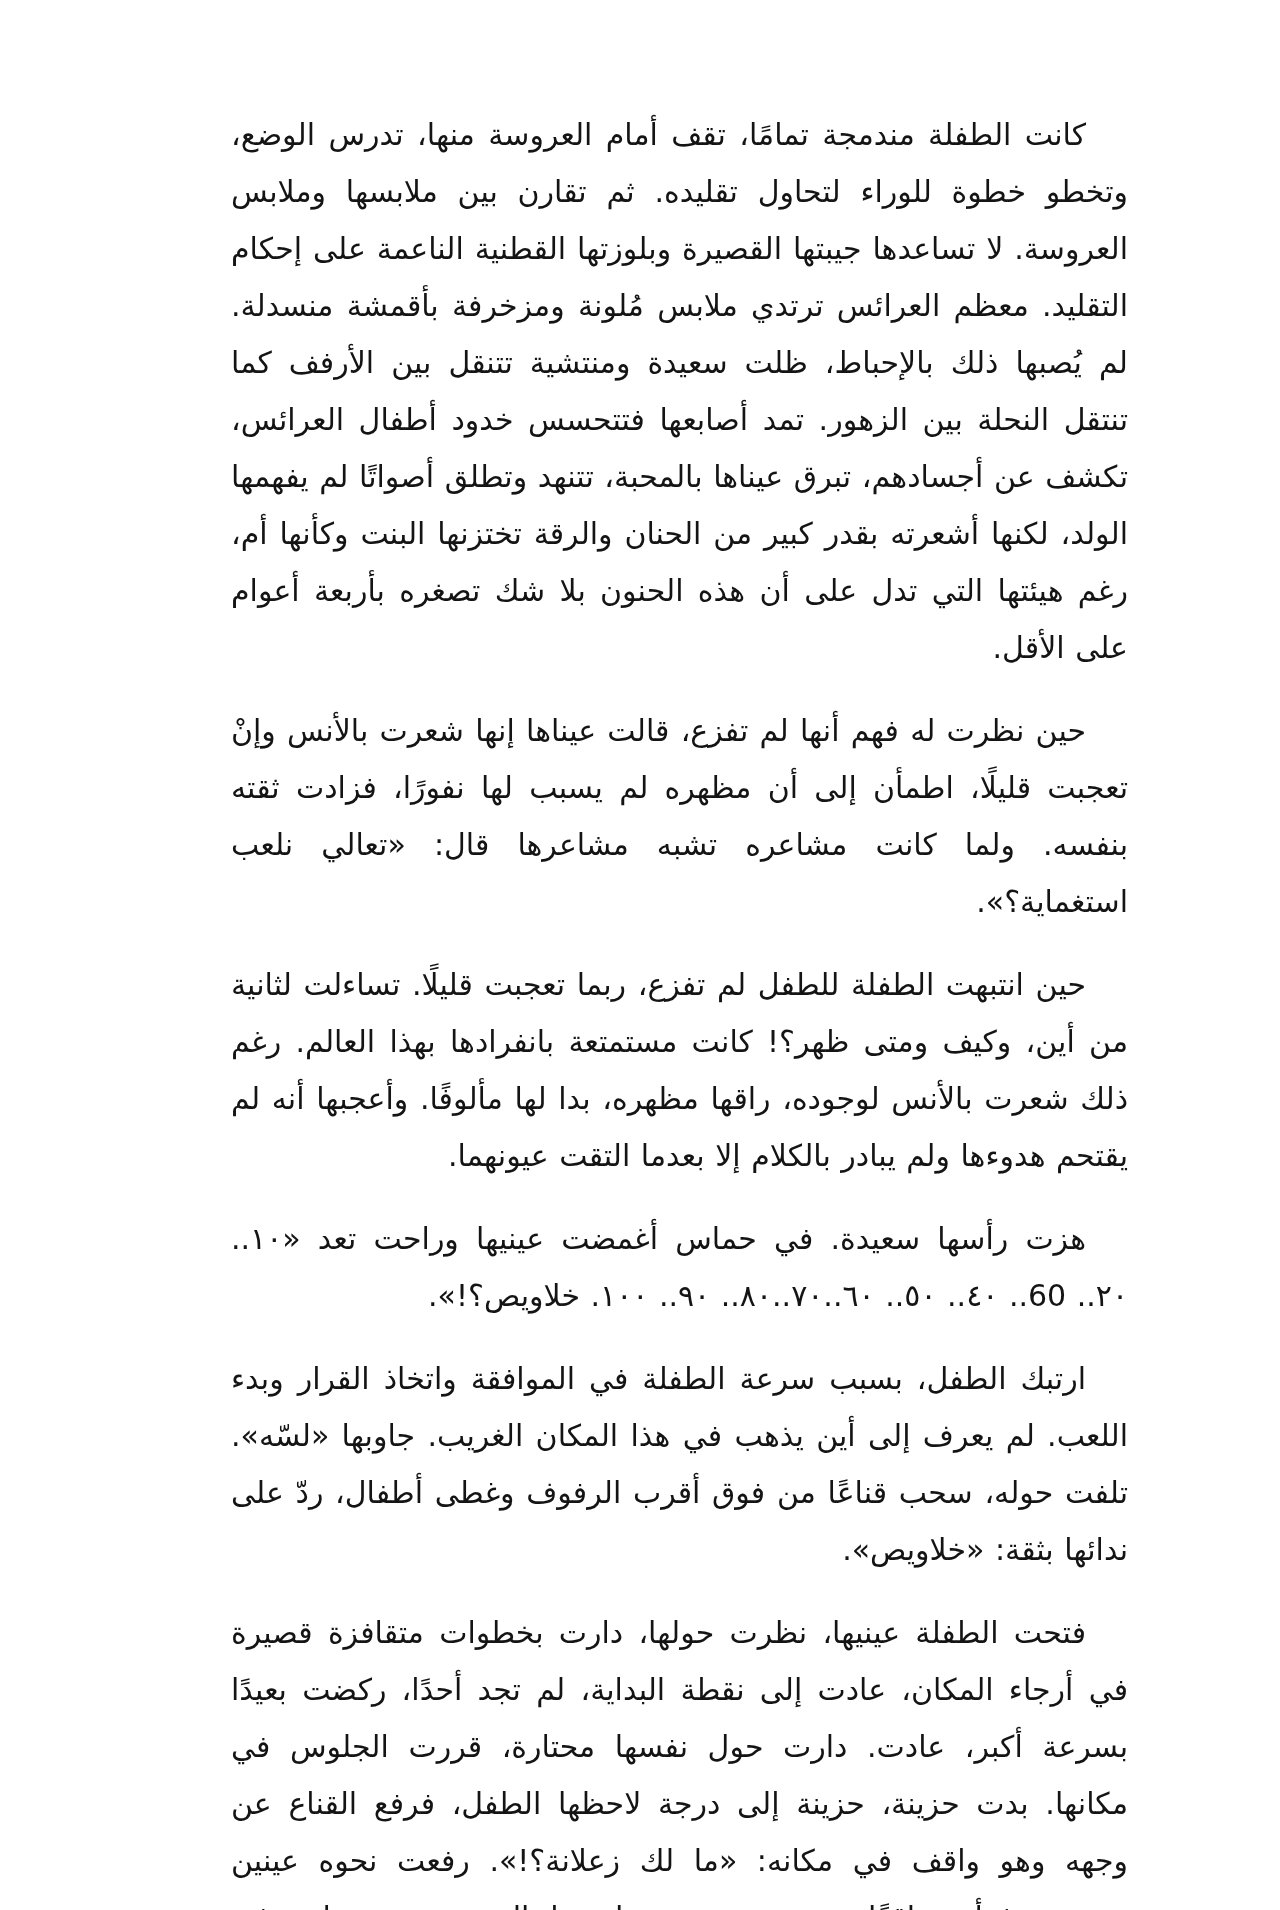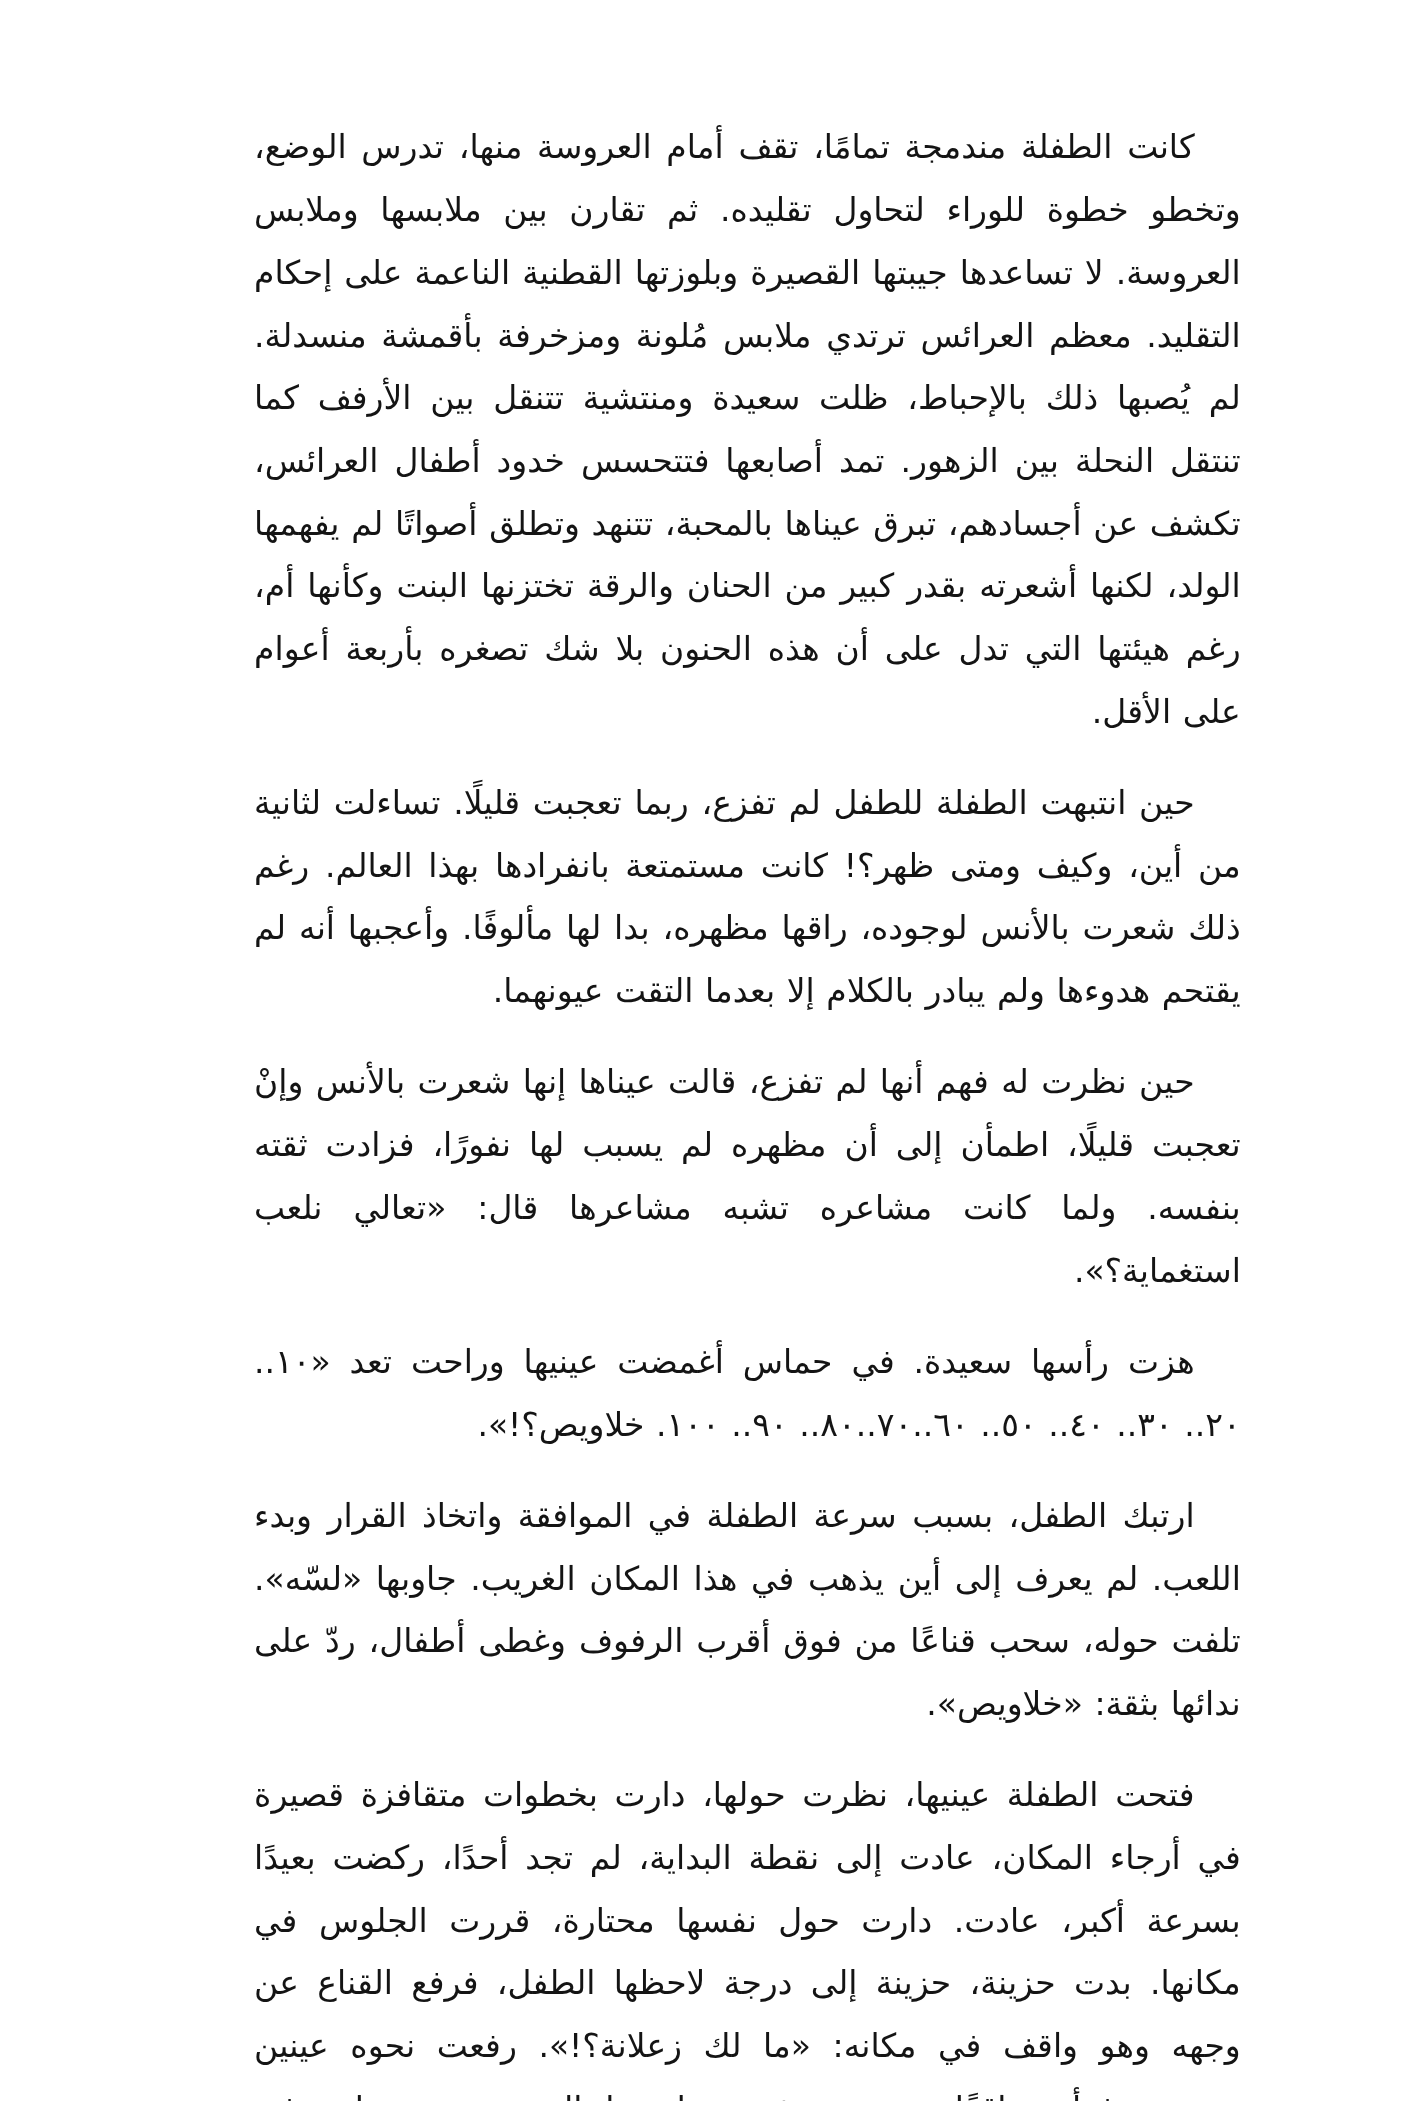--- a/index.html
+++ b/index.html
@@ -32,18 +32,18 @@
   }
   .page p:last-child {
     margin-bottom: 0;
   }
 </style>
 </head>
 <body>
 
 <div class="page">
   <p>كانت الطفلة مندمجة تمامًا، تقف أمام العروسة منها، تدرس الوضع، وتخطو خطوة للوراء لتحاول تقليده. ثم تقارن بين ملابسها وملابس العروسة. لا تساعدها جيبتها القصيرة وبلوزتها القطنية الناعمة على إحكام التقليد. معظم العرائس ترتدي ملابس مُلونة ومزخرفة بأقمشة منسدلة. لم يُصبها ذلك بالإحباط، ظلت سعيدة ومنتشية تتنقل بين الأرفف كما تنتقل النحلة بين الزهور. تمد أصابعها فتتحسس خدود أطفال العرائس، تكشف عن أجسادهم، تبرق عيناها بالمحبة، تتنهد وتطلق أصواتًا لم يفهمها الولد، لكنها أشعرته بقدر كبير من الحنان والرقة تختزنها البنت وكأنها أم، رغم هيئتها التي تدل على أن هذه الحنون بلا شك تصغره بأربعة أعوام على الأقل.</p>
+  <p>حين نظرت له فهم أنها لم تفزع، قالت عيناها إنها شعرت بالأنس وإنْ تعجبت قليلًا، اطمأن إلى أن مظهره لم يسبب لها نفورًا، فزادت ثقته بنفسه. ولما كانت مشاعره تشبه مشاعرها قال: «تعالي نلعب استغماية؟».</p>
   <p>حين انتبهت الطفلة للطفل لم تفزع، ربما تعجبت قليلًا. تساءلت لثانية من أين، وكيف ومتى ظهر؟! كانت مستمتعة بانفرادها بهذا العالم. رغم ذلك شعرت بالأنس لوجوده، راقها مظهره، بدا لها مألوفًا. وأعجبها أنه لم يقتحم هدوءها ولم يبادر بالكلام إلا بعدما التقت عيونهما.</p>
-  <p>حين نظرت له فهم أنها لم تفزع، قالت عيناها إنها شعرت بالأنس وإنْ تعجبت قليلًا، اطمأن إلى أن مظهره لم يسبب لها نفورًا، فزادت ثقته بنفسه. ولما كانت مشاعره تشبه مشاعرها قال: «تعالي نلعب استغماية؟».</p>
-  <p>هزت رأسها سعيدة. في حماس أغمضت عينيها وراحت تعد «١٠.. ٢٠.. ٣٠.. ٤٠.. ٥٠.. ٦٠..٧٠..٨٠.. ٩٠.. ١٠٠. خلاويص؟!».</p>
+  <p>هزت رأسها سعيدة. في حماس أغمضت عينيها وراحت تعد «١٠.. ٢٠.. 60.. ٤٠.. ٥٠.. ٦٠..٧٠..٨٠.. ٩٠.. ١٠٠. خلاويص؟!».</p>
   <p>ارتبك الطفل، بسبب سرعة الطفلة في الموافقة واتخاذ القرار وبدء اللعب. لم يعرف إلى أين يذهب في هذا المكان الغريب. جاوبها «لسّه». تلفت حوله، سحب قناعًا من فوق أقرب الرفوف وغطى أطفال، ردّ على ندائها بثقة: «خلاويص».</p>
   <p>فتحت الطفلة عينيها، نظرت حولها، دارت بخطوات متقافزة قصيرة في أرجاء المكان، عادت إلى نقطة البداية، لم تجد أحدًا، ركضت بعيدًا بسرعة أكبر، عادت. دارت حول نفسها محتارة، قررت الجلوس في مكانها. بدت حزينة، حزينة إلى درجة لاحظها الطفل، فرفع القناع عن وجهه وهو واقف في مكانه: «ما لك زعلانة؟!». رفعت نحوه عينين حزينتين فرأته واقفًا، تمتمت بشفتين لوتهما العبرة وهي تجاهد في إمساك دمعتها: «مش لاقياك». ضحك الطفل. أحس كم هي طيبة وساذجة، قال متباسطًا ليخفف عنها: «أنا أهو يا هبلة». اعتصرت عينيها فسقطت الدمعات على خديها: «كنت فين؟». اختلطت على الولد المشاعر، لم يملك إلا قول: «يلَّا نلعب تاني»، قفزت البنت فرحانة:</p>
 </div>
 
 </body></html>

